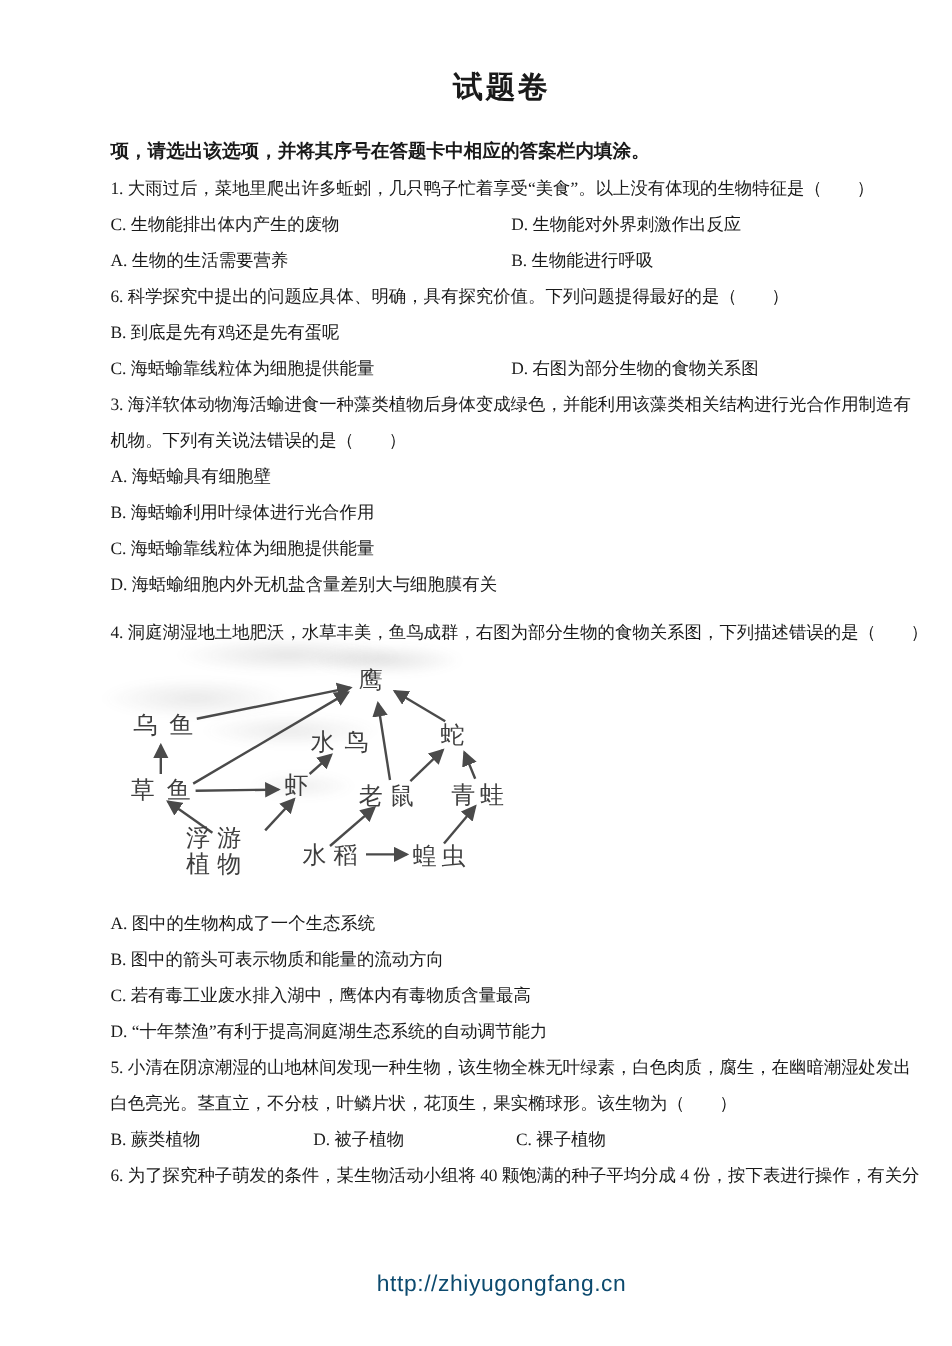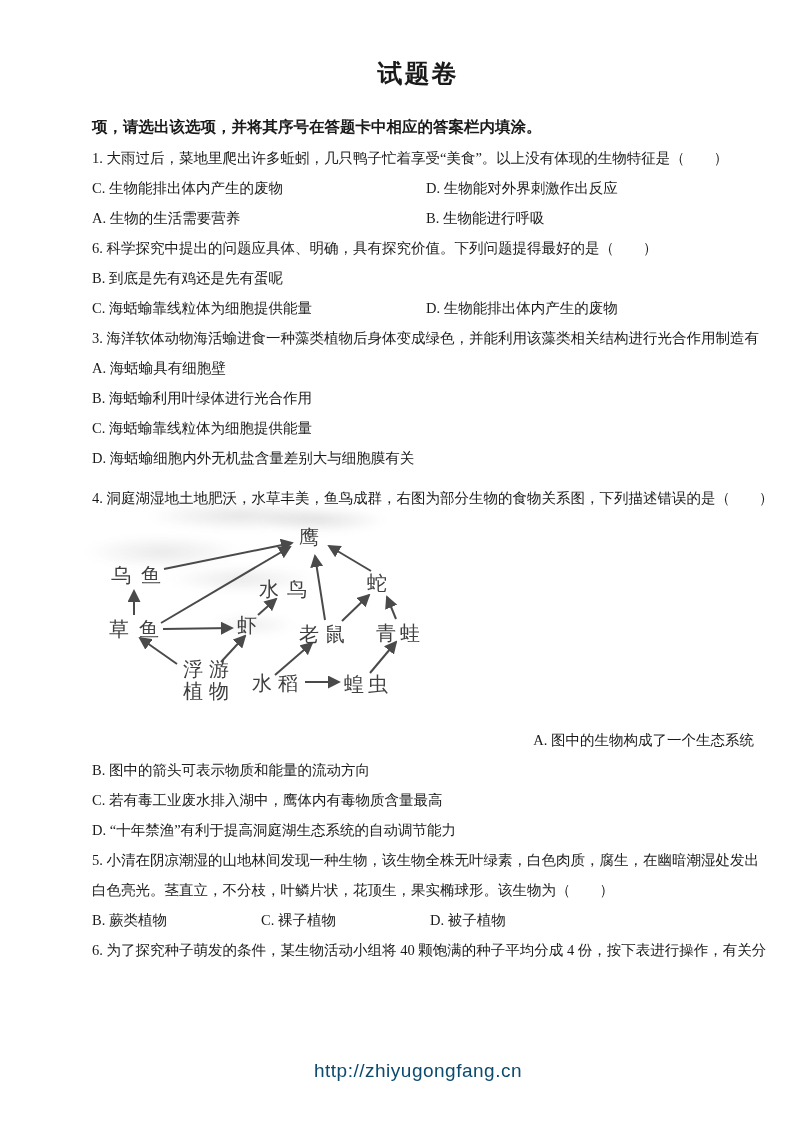--- a/index.html
+++ b/index.html
@@ -11,21 +11,21 @@
     padding-top:57px;height:33px;line-height:33px;text-align:center;
     font-size:25px;font-weight:bold;letter-spacing:2px;
   }
   .content{padding:0 58px 0 68px;}
   .heading{margin-top:20px;font-weight:bold;}
   .heading .row{height:33px;line-height:33px;font-size:15.5px;}
   .row{height:30px;line-height:30px;font-size:14.5px;white-space:nowrap;}
   .cols2{display:grid;grid-template-columns:334px auto;}
   .cols4{display:grid;grid-template-columns:169px 169px 164px auto;}
   .q4{margin-top:10px;}
-  .q4opts .row:first-child{margin-top:6px;text-align:right;}
+  .q4opts .row:first-child{margin-top:6px;}
   
   .diagram{
     position:relative;width:380px;height:206px;margin-left:15px;
   }
   .diagram svg{position:absolute;left:0;top:0;}
   .fw-node{
     position:absolute;font-size:20px;color:#3f3f3f;white-space:nowrap;
     line-height:22px;font-weight:500;
   }
   .smudge{position:absolute;filter:blur(3px);pointer-events:none;}
@@ -70,26 +70,27 @@
       </div>
     </div>
 
     <div class="q">
       <div class="row">6. 科学探究中提出的问题应具体、明确，具有探究价值。下列问题提得最好的是（　　）</div>
       <div class="row cols2">
         <span>B. 到底是先有鸡还是先有蛋呢</span>
       </div>
       <div class="row cols2">
         <span>C. 海蛞蝓靠线粒体为细胞提供能量</span>
-        <span>D. 生物能排出体内产生的废物</span>
+        <span>D. 右图为部分生物的食物关系图</span>
       </div>
     </div>
 
     <div class="q">
       <div class="row">3. 海洋软体动物海活蝓进食一种藻类植物后身体变成绿色，并能利用该藻类相关结构进行光合作用制造有</div>
+      <div class="row">机物。下列有关说法错误的是（　　）</div>
       <div class="row">A. 海蛞蝓具有细胞壁</div>
       <div class="row">B. 海蛞蝓利用叶绿体进行光合作用</div>
       <div class="row">C. 海蛞蝓靠线粒体为细胞提供能量</div>
       <div class="row">D. 海蛞蝓细胞内外无机盐含量差别大与细胞膜有关</div>
     </div>
 
     <div class="q q4">
       <div class="row">4. 洞庭湖湿地土地肥沃，水草丰美，鱼鸟成群，右图为部分生物的食物关系图，下列描述错误的是（　　）</div>
 
       <div class="diagram">
@@ -139,21 +140,21 @@
             </div>
             <div class="fw-node" style="left: 130px; top: 101px; letter-spacing: 0px;">
               <div>虾</div>
             </div>
             <div class="fw-node" style="left: 192px; top: 110px; letter-spacing: 6px;">
               <div>老鼠</div>
             </div>
             <div class="fw-node" style="left: 269px; top: 109px; letter-spacing: 4px;">
               <div>青蛙</div>
             </div>
-            <div class="fw-node" style="left: 76px; top: 145px; letter-spacing: 6px;">
+            <div class="fw-node" style="left: 48px; top: 145px; letter-spacing: 6px;">
               <div>浮游</div>
               <div>植物</div>
             </div>
             <div class="fw-node" style="left: 145px; top: 159px; letter-spacing: 6px;">
               <div>水稻</div>
             </div>
             <div class="fw-node" style="left: 237px; top: 160px; letter-spacing: 4px;">
               <div>蝗虫</div>
             </div>
           </div>
@@ -165,22 +166,22 @@
         <div class="row">C. 若有毒工业废水排入湖中，鹰体内有毒物质含量最高</div>
         <div class="row">D. “十年禁渔”有利于提高洞庭湖生态系统的自动调节能力</div>
       </div>
     </div>
 
     <div class="q">
       <div class="row">5. 小清在阴凉潮湿的山地林间发现一种生物，该生物全株无叶绿素，白色肉质，腐生，在幽暗潮湿处发出</div>
       <div class="row">白色亮光。茎直立，不分枝，叶鳞片状，花顶生，果实椭球形。该生物为（　　）</div>
       <div class="row cols4">
         <span>B. 蕨类植物</span>
+        <span>D. 被子植物</span>
         <span>C. 裸子植物</span>
-        <span>D. 被子植物</span>
       </div>
     </div>
 
     <div class="q">
       <div class="row">6. 为了探究种子萌发的条件，某生物活动小组将 40 颗饱满的种子平均分成 4 份，按下表进行操作，有关分</div>
     </div>
 
   </div>
 
   <div class="footer">http://zhiyugongfang.cn</div>

